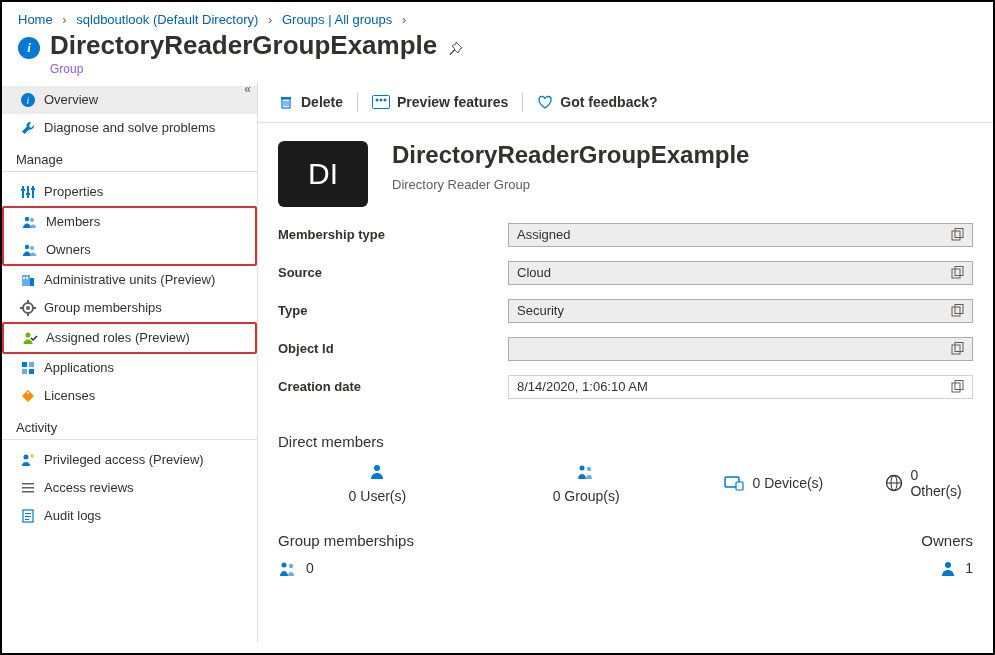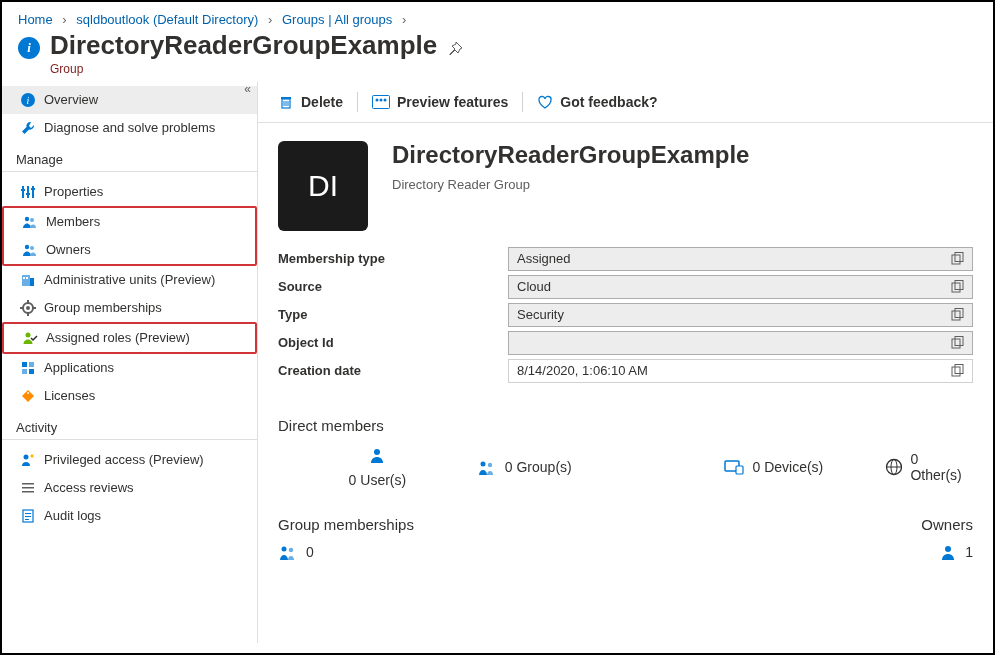--- a/index.html
+++ b/index.html
@@ -9,45 +9,45 @@
   
   .breadcrumb { padding:10px 16px 0 16px; font-size:13px; }
   .breadcrumb a { color:#0062ad; text-decoration:none; cursor:pointer; }
   .breadcrumb .sep { color:#666; margin:0 6px; }
 
   
   .header { padding:4px 16px 6px 16px; display:flex; align-items:flex-start; gap:10px; }
   .info-icon { width:22px; height:22px; border-radius:50%; background:#0078d4; color:#fff; display:flex; align-items:center; justify-content:center; font-weight:bold; font-size:13px; font-style:italic; font-family:Georgia,serif; margin-top:6px; flex:none; }
   .title-block { display:flex; flex-direction:column; }
   .page-title { font-size:26px; font-weight:600; color:#323130; line-height:1.1; }
-  .page-subtitle { font-size:12px; color:#7f1d1d; margin-top:2px; }
+  .page-subtitle { font-size:12px; color:#8b5cf6; margin-top:2px; }
   .pin-icon { width:16px; height:16px; margin-top:10px; cursor:pointer; color:#605e5c; }
 
   
   .body { display:flex; height:calc(100% - 90px); }
   .sidebar { width:255px; border-right:0 solid transparent; padding-top:4px; position:relative; }
   .collapse { position:absolute; right:6px; top:0; font-size:12px; color:#605e5c; cursor:pointer; }
   .sidebar .item { display:flex; align-items:center; gap:8px; padding:6px 10px 6px 18px; cursor:pointer; font-size:13px; white-space:nowrap; }
   .sidebar .item.selected { background:#ededed; font-weight:400; }
   .sidebar .section { font-size:13px; color:#323130; padding:10px 10px 4px 14px; font-weight:400; border-bottom:1px solid #e1dfdd; margin-bottom:6px; }
   .sidebar .ico { width:16px; height:16px; flex:none; display:flex; align-items:center; justify-content:center; }
   .redbox { border:2px solid #d13438; border-radius:2px; padding:0 0; }
 
   
   .main { flex:1; border-left:1px solid #e1dfdd; display:flex; flex-direction:column; overflow:auto; }
   .toolbar { display:flex; align-items:center; gap:0; padding:8px 10px; font-size:14px; color:#323130; border-bottom:1px solid #e1dfdd;font-weight:bold; }
   .toolbar .tbtn { display:flex; align-items:center; gap:7px; padding:4px 10px; cursor:pointer; }
   .toolbar .divider { width:1px; height:20px; background:#d2d0ce; margin:0 4px; }
 
   .hero { display:flex; gap:24px; padding:18px 20px 6px 20px; align-items:flex-start; }
-  .hero-tile { width:90px; height:90px; background:#1b1b1b; color:#fff; display:flex; align-items:center; justify-content:center; font-size:30px; font-weight:400; border-radius:6px; flex:none; }
+  .hero-tile { width:90px; height:66px; background:#1b1b1b; color:#fff; display:flex; align-items:center; justify-content:center; font-size:30px; font-weight:400; border-radius:6px; flex:none; }
   .hero-name { font-size:24px; font-weight:600; }
   .hero-sub { font-size:13px; color:#605e5c; margin-top:8px; }
 
-  .props { padding:10px 20px 8px 20px; display:grid; grid-template-columns:230px 1fr; row-gap:4px; align-items:center; }
+  .props { padding:10px 20px 8px 20px; display:grid; grid-template-columns:230px 1fr; row-gap:14px; align-items:center; }
   .prop-label { font-size:13px; font-weight:600; }
   .prop-val { height:24px; background:#ededed; border:1px solid #acacac; display:flex; align-items:center; justify-content:space-between; padding:0 8px; font-size:13px; color:#323130; }
   .prop-val .copy { color:#605e5c; cursor:pointer; }
 
   .section-title { font-size:15px; font-weight:400; padding:26px 20px 6px 20px; color:#323130; }
   .dm-row { display:flex; padding:6px 20px; align-items:center; }
   .dm-item { display:flex; align-items:center; gap:8px; font-size:14px; }
   .dm-right { margin-left:auto; }
 
   svg { display:block; }
@@ -342,21 +342,21 @@
 
     <div class="section-title">Direct members</div>
     <div class="dm-row">
       <div class="dm-item" style="width:200px;flex-direction:column;">
         <svg width="18" height="18">
               <circle cx="9" cy="6" r="3" fill="#0078d4"></circle>
               <path d="M3 17c0-4 3-6 6-6s6 2 6 6z" fill="#0078d4"></path>
             </svg>
         <span>0 User(s)</span>
       </div>
-      <div class="dm-item" style="width:220px;">
+      <div class="dm-item" style="width:220px;flex-direction:column;">
         <svg width="20" height="18">
               <circle cx="6" cy="6" r="2.5" fill="#0078d4"></circle>
               <circle cx="13" cy="7" r="2.2" fill="#69afe5"></circle>
               <path d="M2 17c0-3 2-5 4-5s4 2 4 5z" fill="#0078d4"></path>
               <path d="M10 17c0-2.5 1.5-4 3-4s3 1.5 3 4z" fill="#69afe5"></path>
             </svg>
         <span>0 Group(s)</span>
       </div>
       <div class="dm-item" style="width:190px;padding-left:29px;">
         <svg width="20" height="16">

